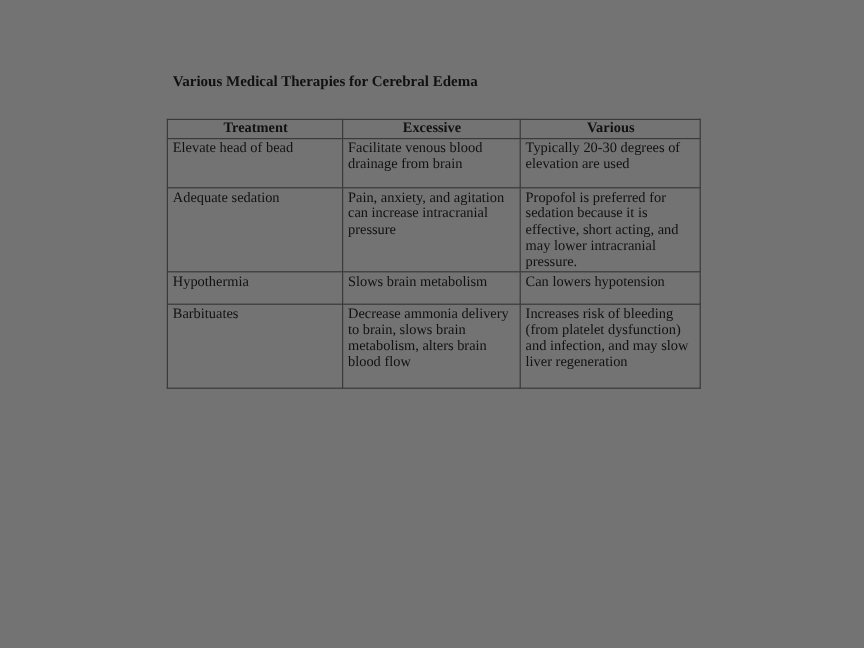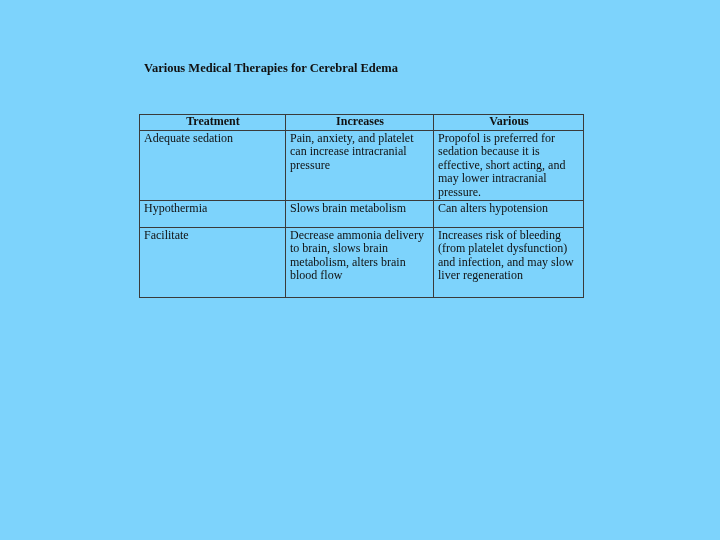--- a/index.html
+++ b/index.html
@@ -4,21 +4,21 @@
 <style>
   html, body {
     margin: 0;
     padding: 0;
     background: #ffffff;
   }
   .page {
     position: relative;
     width: 720px;
     height: 540px;
-    background: #7dd3fc;
+    background: #737373;
     font-family: "Liberation Serif", "DejaVu Serif", serif;
     color: #111111;
     overflow: hidden;
   }
   .doc-title {
     position: absolute;
     left: 144px;
     top: 61px;
     margin: 0;
     font-size: 12.5px;
@@ -27,21 +27,20 @@
     color: #111111;
     white-space: nowrap;
   }
   table.therapies {
     position: absolute;
     left: 139px;
     top: 99px;
     width: 444px;
     border-collapse: collapse;
     table-layout: fixed;
-    margin-top: 15px;
   }
   table.therapies th,
   table.therapies td {
     border: 1px solid #3a3a3a;
     font-size: 12px;
     line-height: 13.4px;
     vertical-align: top;
     padding: 1px 3px 1px 4px;
     overflow: hidden;
   }
@@ -71,36 +70,41 @@
 
   <table class="therapies">
     <colgroup>
       <col class="c1">
         <col class="c2">
         <col class="c3">
     </colgroup>
     <thead>
       <tr class="hdr">
         <th>Treatment</th>
-        <th>Increases</th>
+        <th>Excessive</th>
         <th>Various</th>
       </tr>
     </thead>
     <tbody>
+      <tr class="r0">
+        <td>Elevate head of bead</td>
+        <td>Facilitate venous blood drainage from brain</td>
+        <td>Typically 20-30 degrees of elevation are used</td>
+      </tr>
       <tr class="r1">
         <td>Adequate sedation</td>
-        <td>Pain, anxiety, and platelet can increase intracranial pressure</td>
+        <td>Pain, anxiety, and agitation can increase intracranial pressure</td>
         <td>Propofol is preferred for sedation because it is effective, short acting, and may lower intracranial pressure.</td>
       </tr>
       <tr class="r4">
         <td>Hypothermia</td>
         <td>Slows brain metabolism</td>
-        <td>Can alters hypotension</td>
+        <td>Can lowers hypotension</td>
       </tr>
       <tr class="r5">
-        <td>Facilitate</td>
+        <td>Barbituates</td>
         <td>Decrease ammonia delivery to brain, slows brain metabolism, alters brain blood flow</td>
         <td>Increases risk of bleeding (from platelet dysfunction) and infection, and may slow liver regeneration</td>
       </tr>
     </tbody>
   </table>
 
 </div>
 
 </body></html>

